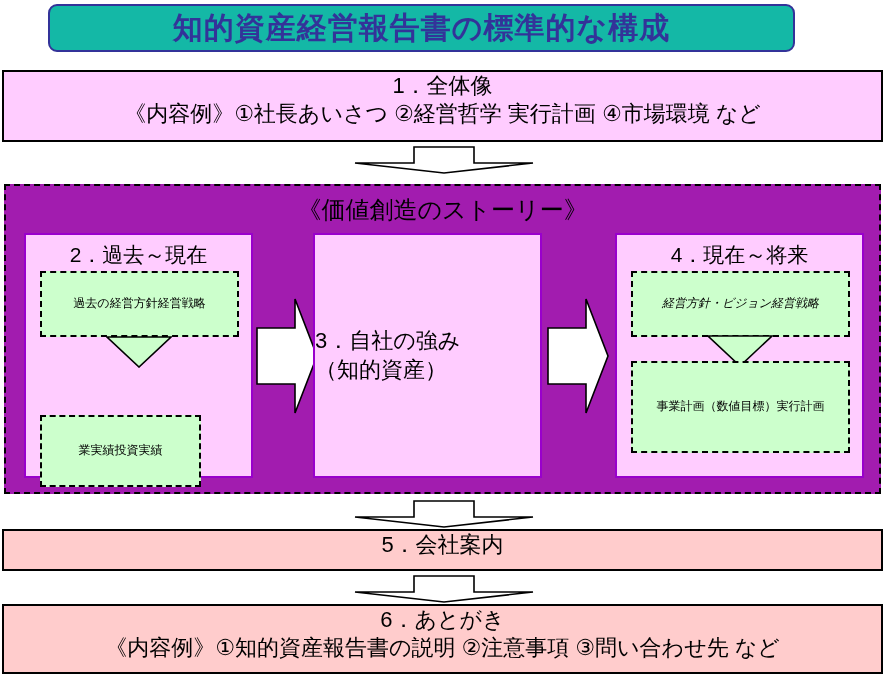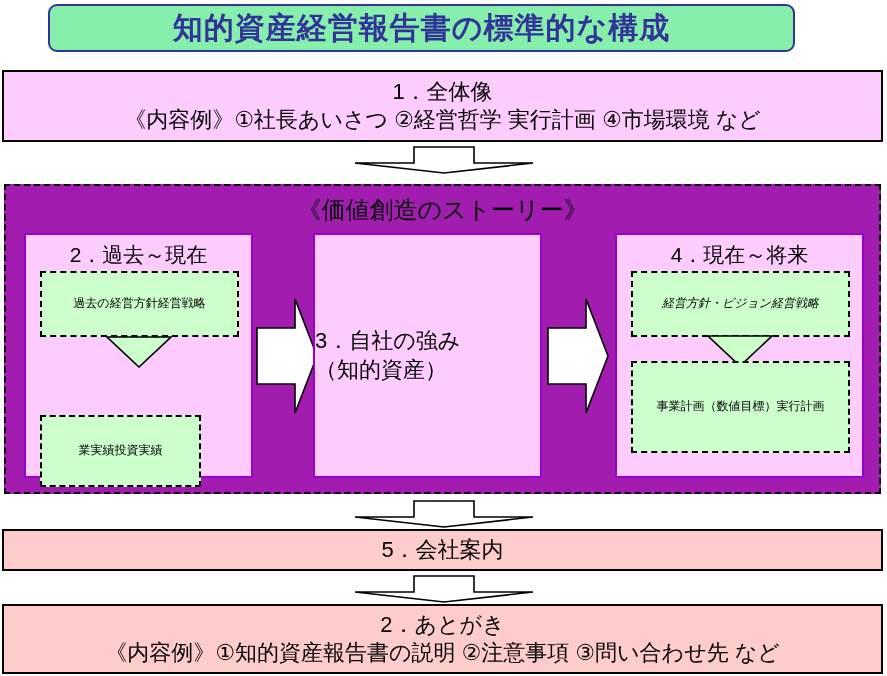--- a/index.html
+++ b/index.html
@@ -15,21 +15,21 @@
     overflow: hidden;
   }
 
   
   .title-banner {
     position: absolute;
     left: 48px;
     top: 4px;
     width: 747px;
     height: 48px;
-    background: #86efac;
+    background: #14b8a6;
     border: 2px solid #333399;
     border-radius: 9px;
     display: flex;
     align-items: center;
     justify-content: center;
     box-sizing: border-box;
   }
   .title-text {
     color: #333399;
     font-size: 30px;
@@ -41,21 +41,21 @@
   
   .section-box {
     position: absolute;
     left: 2px;
     width: 881px;
     border: 2px solid #000000;
     box-sizing: border-box;
     display: flex;
     flex-direction: column;
     align-items: center;
-    justify-content: center;
+    justify-content: flex-start;
   }
   .sec-pink  { background: #ffccff; }
   .sec-salmon{ background: #ffcccc; }
 
   .sec-line1 {
     font-size: 22px;
     color: #000000;
     white-space: nowrap;
     line-height: 1.28;
   }
@@ -265,15 +265,15 @@
   <div class="sec-line1">5．会社案内</div>
 </div>
 
 <div class="down-arrow" style="top:575px">
   <svg width="180" height="28" viewBox="0 0 180 28">
     <polygon points="60,1 120,1 120,17 179,17 90,27 1,17 60,17" fill="#ffffff" stroke="#000000" stroke-width="1.6"></polygon>
   </svg>
 </div>
 
 <div class="section-box sec-salmon" id="section6">
-  <div class="sec-line1">2．あとがき</div>
+  <div class="sec-line1">6．あとがき</div>
   <div class="sec-line2">《内容例》①知的資産報告書の説明 ②注意事項 ③問い合わせ先 など</div>
 </div>
 
 </body></html>

